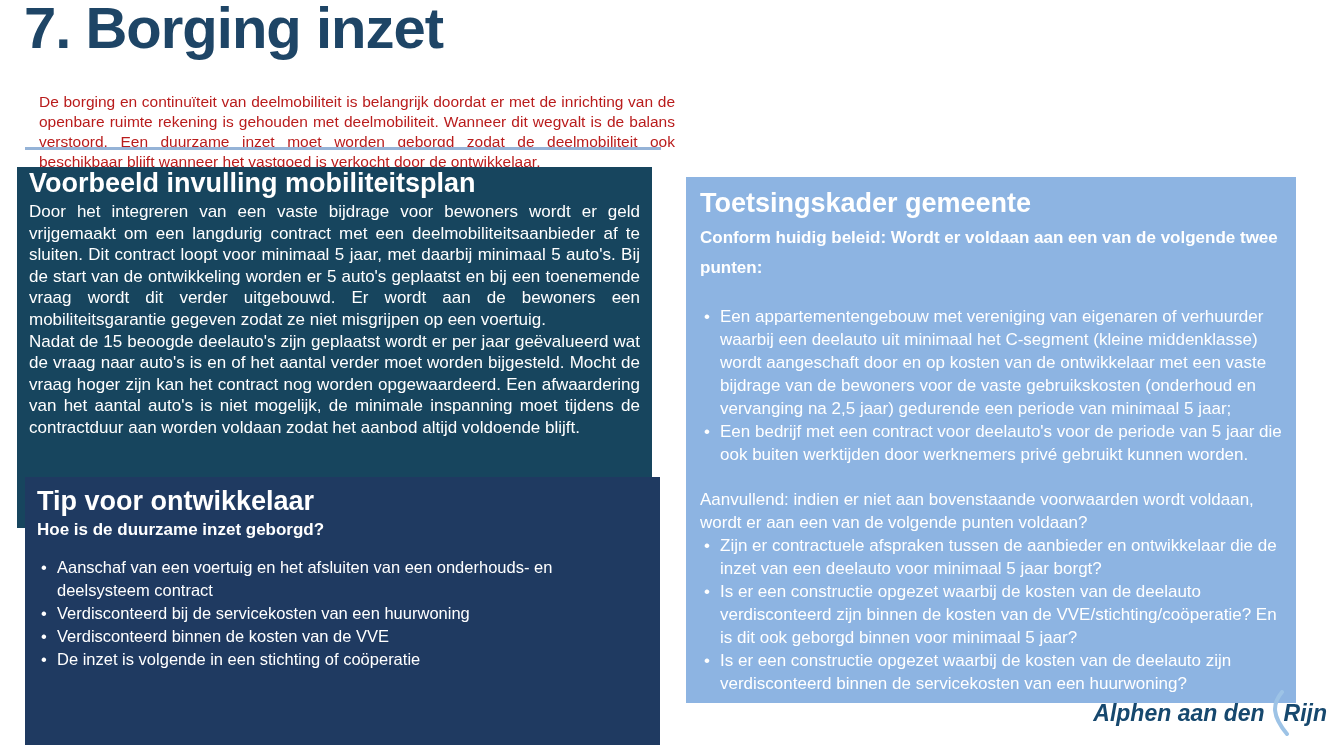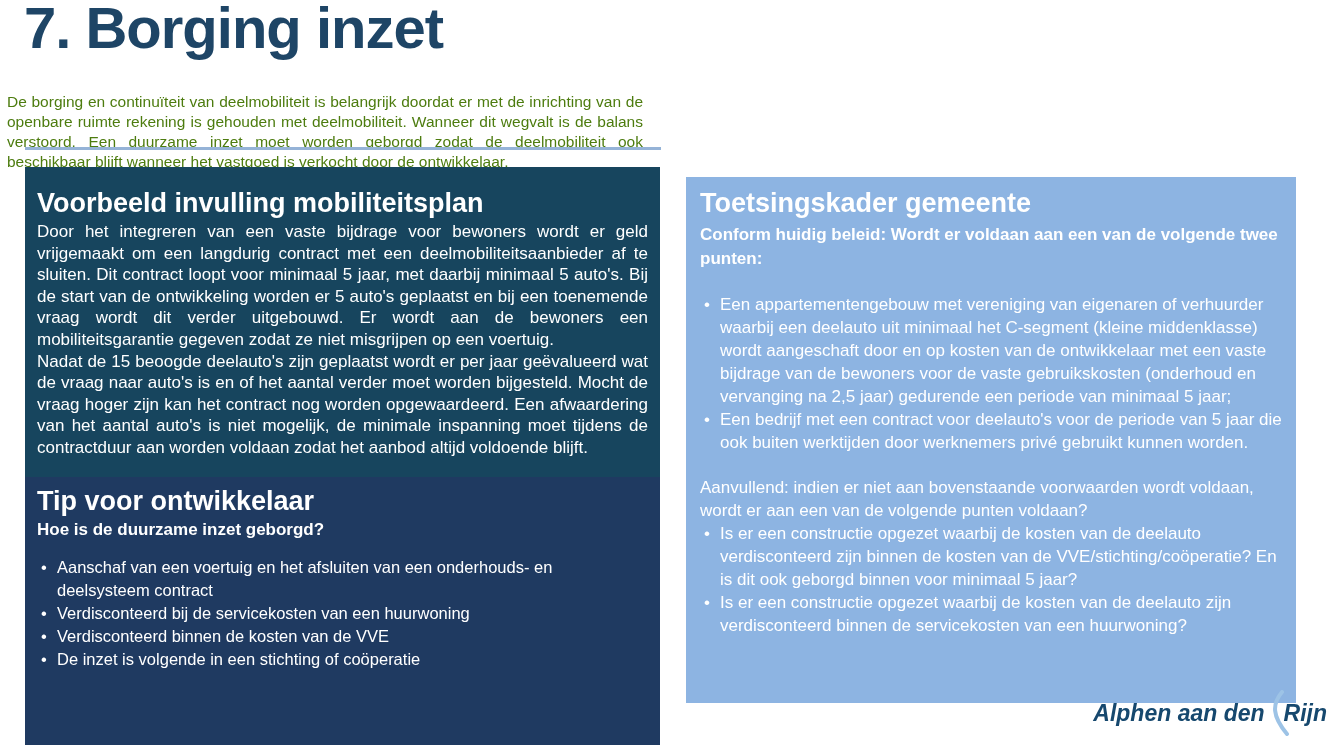--- a/index.html
+++ b/index.html
@@ -17,26 +17,26 @@
     left: 24px; top: -6px;
     margin: 0;
     font-size: 58px;
     font-weight: 900;
     letter-spacing: -1px;
     color: var(--title, #1E4566);
   }
 
   .intro {
     position: absolute;
-    left: 7px; top: 76px;
+    left: 39px; top: 76px;
     width: 636px;
     font-size: 15.5px;
     line-height: 20px;
     text-align: justify;
-    color: #4d7c0f;
+    color: #b91c1c;
   }
 
   .intro-underline {
     position: absolute;
     left: 25px; top: 147px;
     width: 636px; height: 3px;
     background: var(--underline, #95B3D7);
   }
 
   .box {
@@ -51,24 +51,24 @@
     line-height: 32px;
   }
   .box h3 {
     margin: 0 0 0 0;
     font-size: 17px;
     font-weight: bold;
     line-height: 22px;
   }
 
   .box-voorbeeld {
-    left: 25px; top: 167px;
+    left: 17px; top: 167px;
     width: 635px; height: 361px;
     background: var(--box-voorbeeld-bg, #17455E);
-    padding: 20px 12px;
+    padding: 0 12px;
   }
   .box-voorbeeld p {
     margin: 0;
     font-size: 17px;
     line-height: 21.6px;
     text-align: justify;
   }
 
   .box-tip {
     left: 25px; top: 477px;
@@ -80,21 +80,21 @@
   .box-toetsingskader {
     left: 686px; top: 177px;
     width: 610px; height: 526px;
     background: var(--box-toetsingskader-bg, #8DB4E2);
     padding: 10px 14px;
   }
   .box-toetsingskader .lead {
     margin: 4px 0 0 0;
     font-size: 17px;
     font-weight: bold;
-    line-height: 24px;
+    line-height: 30px;
   }
   .box-toetsingskader .additional {
     margin: 22px 0 0 0;
     font-size: 17px;
     line-height: 23px;
   }
 
   ul.bullets {
     list-style: none;
     margin: 0;
@@ -159,20 +159,21 @@
 
 <div class="box box-toetsingskader">
   <h2>Toetsingskader gemeente</h2>
   <p class="lead">Conform huidig beleid: Wordt er voldaan aan een van de volgende twee punten:</p>
   <ul class="bullets primary">
       <li>Een appartementengebouw met vereniging van eigenaren of verhuurder waarbij een deelauto uit minimaal het C-segment (kleine middenklasse) wordt aangeschaft door en op kosten van de ontwikkelaar met een vaste bijdrage van de bewoners voor de vaste gebruikskosten (onderhoud en vervanging na 2,5 jaar) gedurende een periode van minimaal 5 jaar;</li>
       <li>Een bedrijf met een contract voor deelauto's voor de periode van 5 jaar die ook buiten werktijden door werknemers privé gebruikt kunnen worden.</li>
     </ul>
   <p class="additional">Aanvullend: indien er niet aan bovenstaande voorwaarden wordt voldaan, wordt er aan een van de volgende punten voldaan?</p>
   <ul class="bullets additional-list">
+      <li>Zijn er contractuele afspraken tussen de aanbieder en ontwikkelaar die de inzet van een deelauto voor minimaal 5 jaar borgt?</li>
       <li>Is er een constructie opgezet waarbij de kosten van de deelauto verdisconteerd zijn binnen de kosten van de VVE/stichting/coöperatie? En is dit ook geborgd binnen voor minimaal 5 jaar?</li>
       <li>Is er een constructie opgezet waarbij de kosten van de deelauto zijn verdisconteerd binnen de servicekosten van een huurwoning?</li>
     </ul>
 </div>
 
 <div class="logo">
   <span>Alphen aan den</span>
   <span class="swoosh">
     <svg width="24" height="46" viewBox="0 0 24 46">
       <path d="M15,2 C5,14 5,26 20,44" stroke="#9DC3E6" stroke-width="4" fill="none" stroke-linecap="round"></path>

